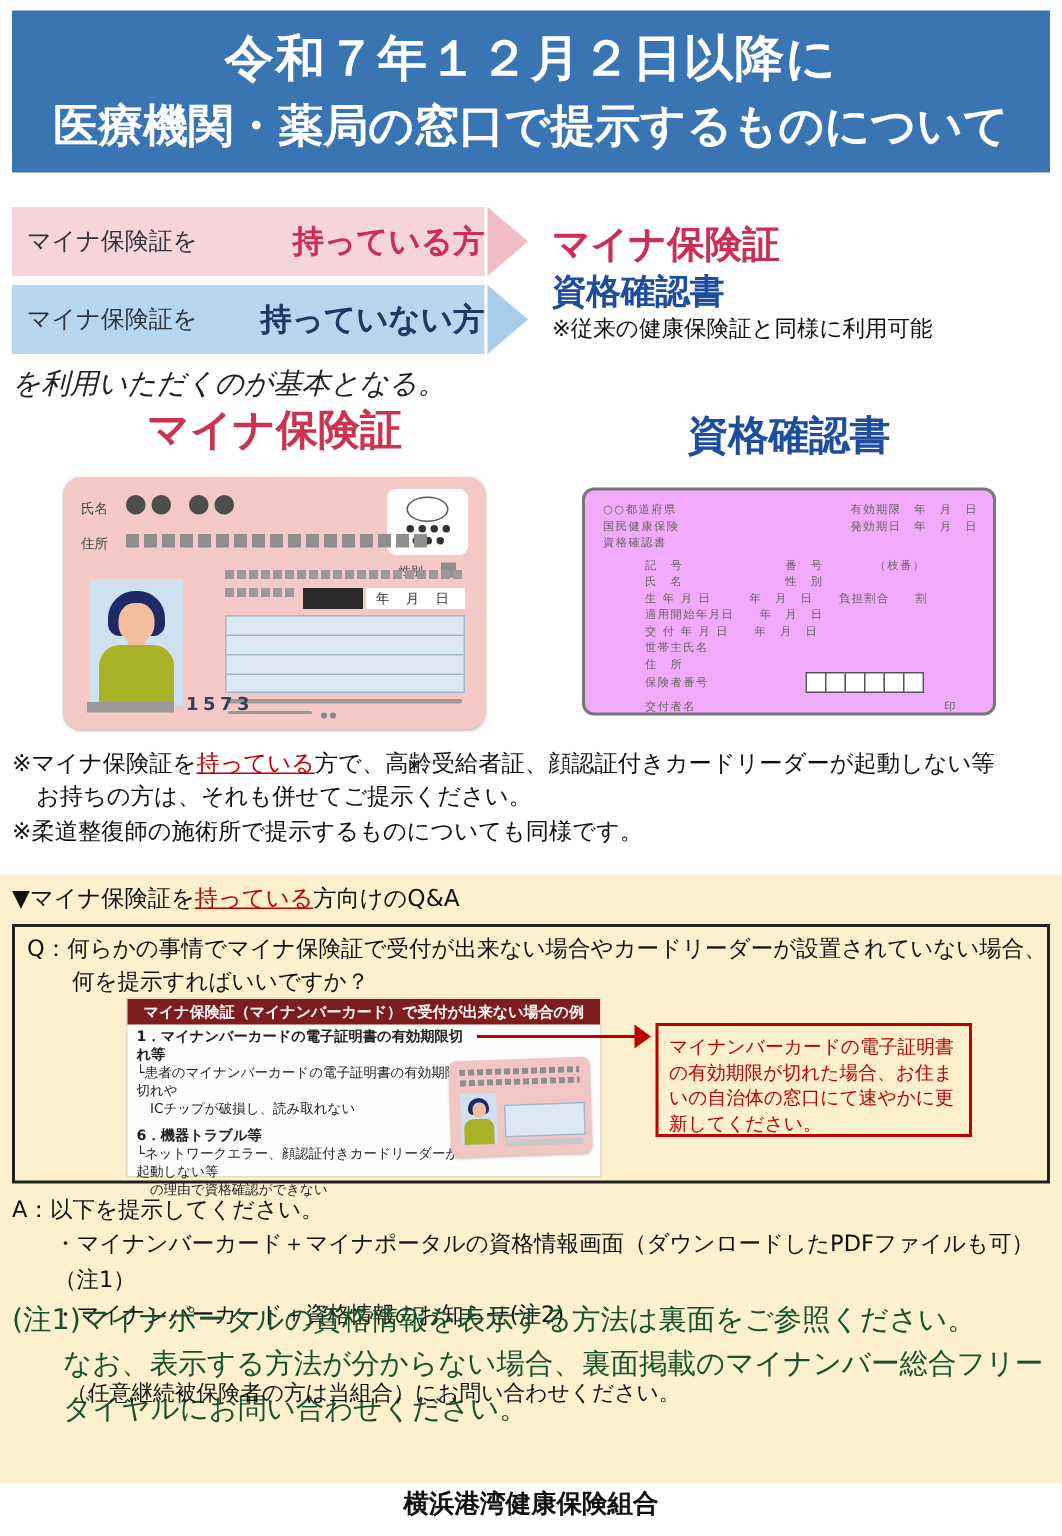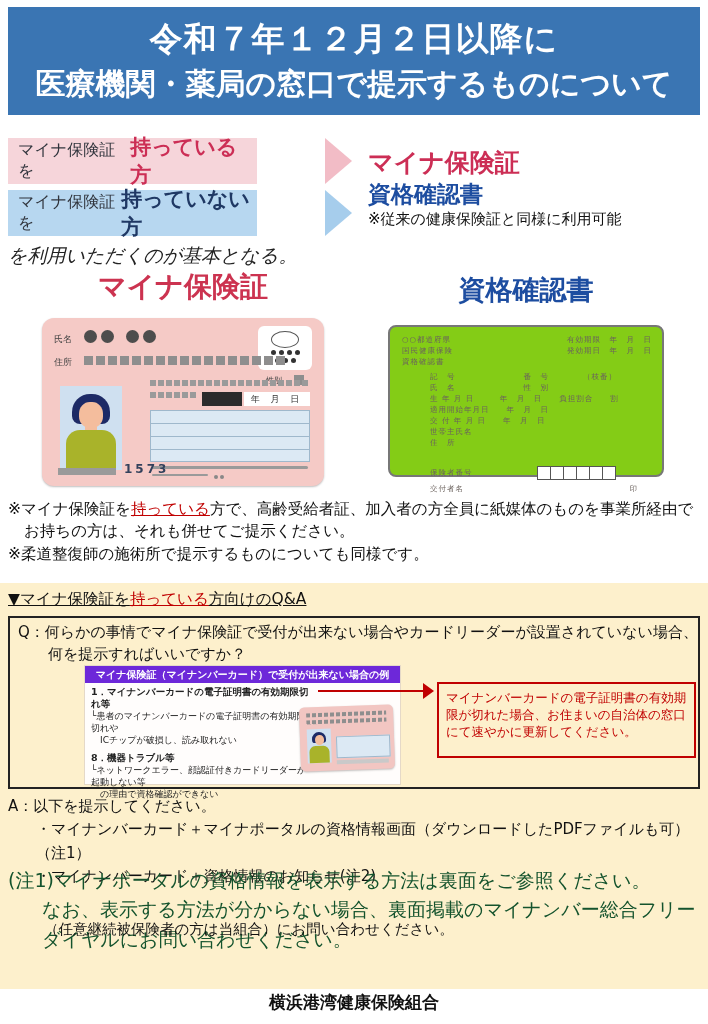--- a/index.html
+++ b/index.html
@@ -7,21 +7,21 @@
        font-family:"DejaVu Sans","Liberation Sans",sans-serif;color:#1a1a1a;}
   .abs{position:absolute;}
 
   
   .hdr{left:8px;top:7px;width:692px;height:108px;background:#3a75b3;color:#fff;
        text-align:center;display:flex;flex-direction:column;justify-content:center;gap:2px;}
   .hdr .l1{font-size:33px;font-weight:600;letter-spacing:1px;}
   .hdr .l2{font-size:30px;font-weight:700;}
 
   
-  .banner{left:8px;width:249px;height:46px;display:flex;align-items:center;padding-left:10px;box-sizing:border-box;justify-content:space-between;}
+  .banner{left:8px;width:315px;height:46px;display:flex;align-items:center;padding-left:10px;box-sizing:border-box;justify-content:space-between;}
   .banner.pink{top:138px;background:#f6d5da;}
   .banner.blue{top:190px;background:#b7d7f0;}
   .banner .pre{font-size:16px;color:#30343c;}
   .banner.pink .em{font-size:21px;font-weight:bold;color:#cc2e55;}
   .banner.blue .em{font-size:21px;font-weight:bold;color:#1f3864;}
   .tri{width:0;height:0;border-top:23px solid transparent;border-bottom:23px solid transparent;}
   .tri.pink{left:325px;top:138px;border-left:27px solid #f2bcc6;}
   .tri.blue{left:325px;top:190px;border-left:27px solid #a6cdec;}
   .res1{left:368px;top:146px;font-size:25px;font-weight:bold;color:#cc2e55;}
   .res2{left:368px;top:179px;font-size:23px;font-weight:bold;color:#1d4da0;}
@@ -55,62 +55,62 @@
            display:flex;align-items:center;justify-content:center;letter-spacing:4px;}
   .bluetable{position:absolute;left:108px;top:92px;width:160px;height:52px;background:#dce9f4;border:1px solid #9fb8cc;box-sizing:border-box;}
   .bluetable .ln{position:absolute;left:0;width:100%;height:1px;background:#9fb8cc;}
   .grayline{position:absolute;height:3px;background:#9a9a9a;border-radius:2px;}
   .numbar{position:absolute;left:16px;top:150px;width:58px;height:7px;background:#9a9a9a;}
   .cardnum{position:absolute;left:82px;top:144px;font-size:12px;font-weight:bold;color:#33415c;letter-spacing:3px;}
   .ddots{position:absolute;left:172px;top:157px;display:flex;gap:2px;}
   .ddots i{width:4px;height:4px;border-radius:50%;background:#888;}
 
   
-  .kakunin{left:388px;top:325px;width:276px;height:152px;background:#84cc16;border:2px solid #777;border-radius:8px;
+  .kakunin{left:388px;top:325px;width:276px;height:152px;background:#f0abfc;border:2px solid #777;border-radius:8px;
            box-sizing:border-box;padding:7px 10px 0 12px;font-size:7.5px;color:#6b625d;letter-spacing:1px;}
   .kk-row{line-height:11px;white-space:nowrap;}
   .kk-flex{display:flex;justify-content:space-between;}
   .kk-ind{padding-left:28px;}
   .kk-cells{display:inline-flex;margin-left:62px;vertical-align:middle;}
   .kk-cells i{width:12px;height:12px;border:1px solid #555;margin-left:-1px;background:#fff;}
   .kk-seal{float:right;padding-right:14px;}
 
   
   .note-a{left:8px;top:498px;font-size:15.5px;line-height:1.45;color:#111;}
   .red-u{color:#c00000;text-decoration:underline;}
   .ind1{padding-left:16px;}
 
   
   .yellow{left:0;top:583px;width:708px;height:406px;background:#fdf0cc;}
-  .qa-head{left:8px;top:589px;font-size:15.5px;color:#111;text-decoration:underline;}
+  .qa-head{left:8px;top:589px;font-size:15.5px;color:#111;}
   .qbox{left:8px;top:616px;width:692px;height:173px;border:2px solid #222;box-sizing:border-box;}
   .qtext{left:18px;top:622px;font-size:15px;line-height:1.45;color:#111;}
   .qtext .ind{padding-left:30px;}
 
   .exbox{left:85px;top:666px;width:315px;height:118px;background:#fffdfc;box-shadow:0 0 0 1px #e5d9c8;}
-  .exbox .bar{height:17px;background:#6d28d9;color:#fff;font-size:10px;font-weight:bold;
+  .exbox .bar{height:17px;background:#7f1d1d;color:#fff;font-size:10px;font-weight:bold;
               display:flex;align-items:center;justify-content:center;white-space:nowrap;}
   .exbox .body{padding:3px 4px 0 6px;font-size:9px;line-height:12px;color:#222;width:218px;}
   .exbox .bt{font-weight:bold;font-size:9.5px;}
   .exbox .gap{height:6px;}
 
   .minicard{left:300px;top:706px;width:94px;height:64px;background:#f2c6c2;border-radius:5px;transform:rotate(-2deg);
             box-shadow:0 1px 2px rgba(0,0,0,.25);}
   .minicard .ph{position:absolute;left:7px;top:22px;width:24px;height:34px;background:#cfe0f0;}
   .minicard .ph .h{position:absolute;left:5px;top:3px;width:14px;height:11px;background:#1d2a66;border-radius:7px 7px 3px 3px;}
   .minicard .ph .f{position:absolute;left:8px;top:6px;width:9px;height:10px;background:#f4bd9d;border-radius:45%;}
   .minicard .ph .s{position:absolute;left:2px;top:17px;width:20px;height:17px;background:#a9b32a;border-radius:6px 6px 0 0;}
   .minicard .tb{position:absolute;left:36px;top:30px;width:52px;height:20px;background:#dce9f4;border:1px solid #9fb8cc;}
   .minicard .rw{position:absolute;left:7px;top:6px;width:80px;height:4px;background:repeating-linear-gradient(90deg,#8e8e8e 0 4px,transparent 4px 6px);}
   .minicard .rw2{position:absolute;left:7px;top:13px;width:80px;height:4px;background:repeating-linear-gradient(90deg,#8e8e8e 0 4px,transparent 4px 6px);}
   .minicard .bl{position:absolute;left:36px;top:54px;width:52px;height:4px;background:#c9c9c9;}
 
   .connector{left:318px;top:690px;width:106px;height:2px;background:#c00000;}
   .arrowhead{left:423px;top:683px;width:0;height:0;border-top:8px solid transparent;border-bottom:8px solid transparent;border-left:11px solid #c00000;}
-  .callout{left:437px;top:682px;width:259px;height:76px;border:2px solid #c00000;box-sizing:border-box;
+  .callout{left:437px;top:682px;width:211px;height:76px;border:2px solid #c00000;box-sizing:border-box;
            padding:6px 7px;font-size:12.5px;line-height:1.35;color:#c00000;}
 
   .atext{left:8px;top:795px;font-size:15px;line-height:1.55;color:#111;}
   .atext .ind{padding-left:28px;}
   .fn1{left:8px;top:866px;font-size:19px;line-height:1.55;color:#14532d;}
   .fn1 .ind{padding-left:34px;}
   .fn2{left:8px;top:919px;font-size:14.5px;line-height:1.45;color:#111;}
   .fn2 .ind{padding-left:36px;}
 
   .footer{left:0;top:991px;width:708px;text-align:center;font-size:17px;font-weight:bold;color:#111;}
@@ -200,39 +200,39 @@
       <span>発効期日　年　月　日</span>
     </div>
   <div class="kk-row"><span>資格確認書</span></div>
   <div class="kk-row kk-ind" style="margin-top:4px;"><span>記　号　　　　　　　　番　号　　　　（枝番）</span></div>
   <div class="kk-row kk-ind"><span>氏　名　　　　　　　　性　別</span></div>
   <div class="kk-row kk-ind"><span>生 年 月 日　　　年　月　日　　負担割合　　割</span></div>
   <div class="kk-row kk-ind"><span>適用開始年月日　　年　月　日</span></div>
   <div class="kk-row kk-ind"><span>交 付 年 月 日　　年　月　日</span></div>
   <div class="kk-row kk-ind"><span>世帯主氏名</span></div>
   <div class="kk-row kk-ind"><span>住　所</span></div>
-  <div class="kk-row kk-ind" style="margin-top:18px;">
+  <div class="kk-row kk-ind" style="margin-top:0;">
     <span>保険者番号</span>
     <span class="kk-cells">
         <i></i>
         <i></i>
         <i></i>
         <i></i>
         <i></i>
         <i></i>
       </span>
   </div>
   <div class="kk-row kk-ind" style="margin-top:3px;">
     <span>交付者名</span>
     <span class="kk-seal">印</span>
   </div>
 </div>
 
 <div class="abs note-a">
-  <div><span>※マイナ保険証を</span><span class="red-u">持っている</span><span>方で、高齢受給者証、加入者の方全員に紙媒体のものを事業所経由で</span></div>
+  <div><span>※マイナ保険証を</span><span class="red-u">持っている</span><span>方で、高齢受給者証、顔認証付きカードリーダーが起動しない等</span></div>
   <div class="ind1">お持ちの方は、それも併せてご提示ください。</div>
   <div>※柔道整復師の施術所で提示するものについても同様です。</div>
 </div>
 
 <div class="abs yellow"></div>
 
 <div class="abs qa-head">
   <span>▼マイナ保険証を</span><span class="red-u">持っている</span><span>方向けのQ&amp;A</span>
 </div>
 
@@ -242,21 +242,21 @@
   <div class="ind">何を提示すればいいですか？</div>
 </div>
 
 <div class="abs exbox">
   <div class="bar">マイナ保険証（マイナンバーカード）で受付が出来ない場合の例</div>
   <div class="body">
     <div class="bt">1．マイナンバーカードの電子証明書の有効期限切れ等</div>
     <div>└患者のマイナンバーカードの電子証明書の有効期限切れや</div>
     <div>　ICチップが破損し、読み取れない</div>
     <div class="gap"></div>
-    <div class="bt">8．機器トラブル等</div>
+    <div class="bt">6．機器トラブル等</div>
     <div>└ネットワークエラー、顔認証付きカードリーダーが起動しない等</div>
     <div>　の理由で資格確認ができない</div>
   </div>
 </div>
 
 <div class="abs minicard">
   <span class="rw"></span>
     <span class="rw2"></span>
   <span class="ph">
       <span class="h"></span>

